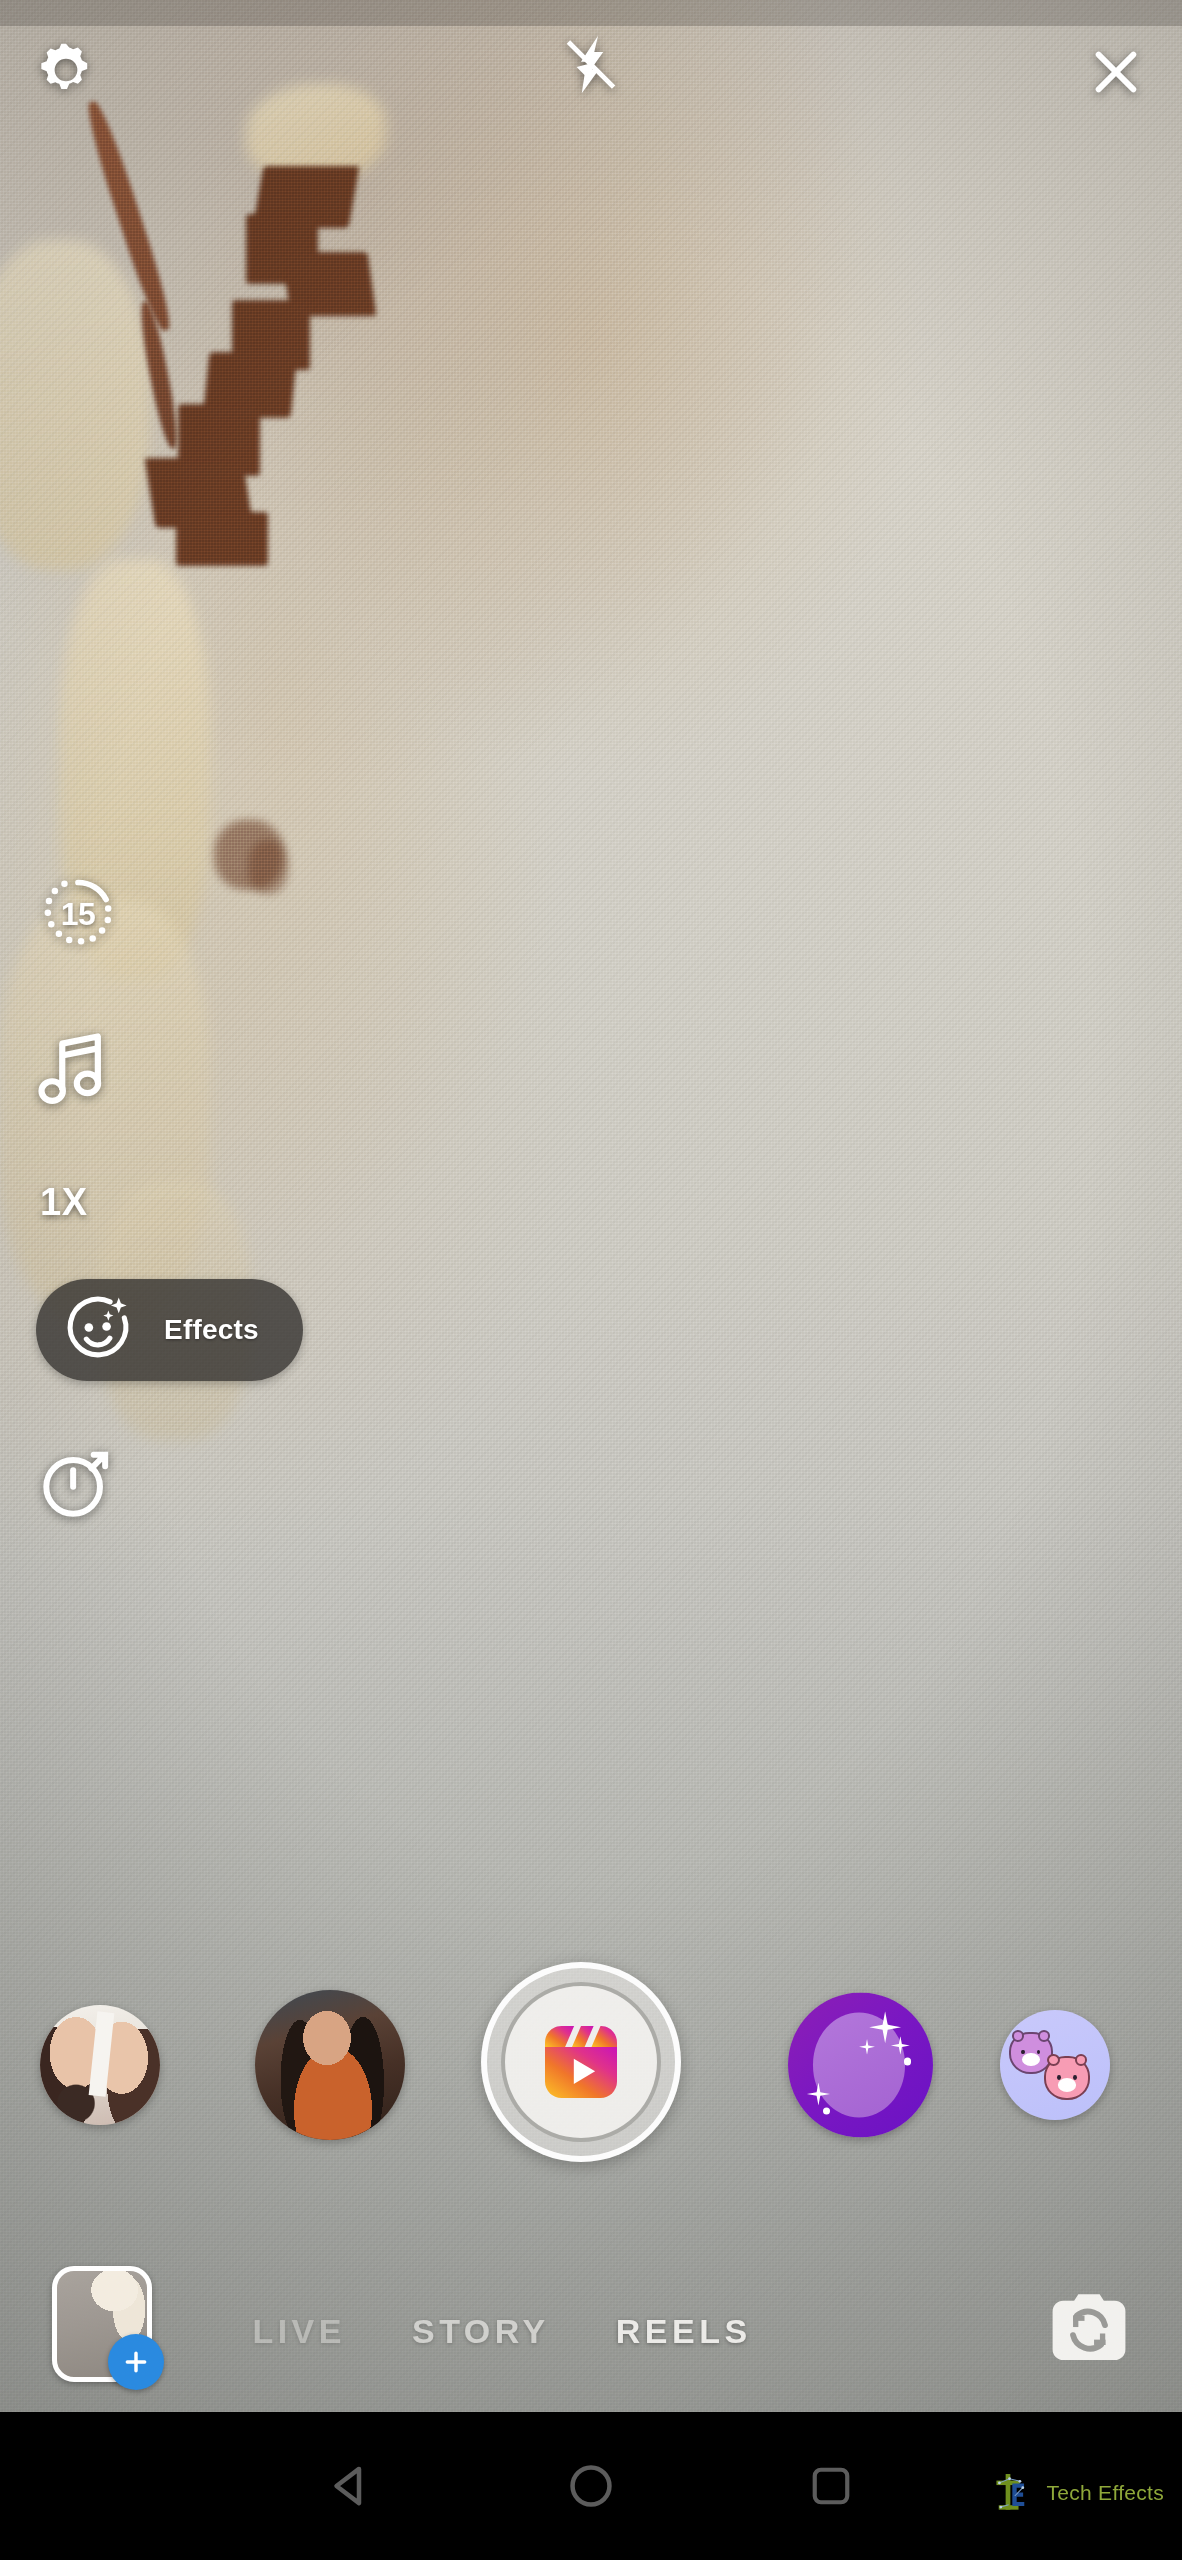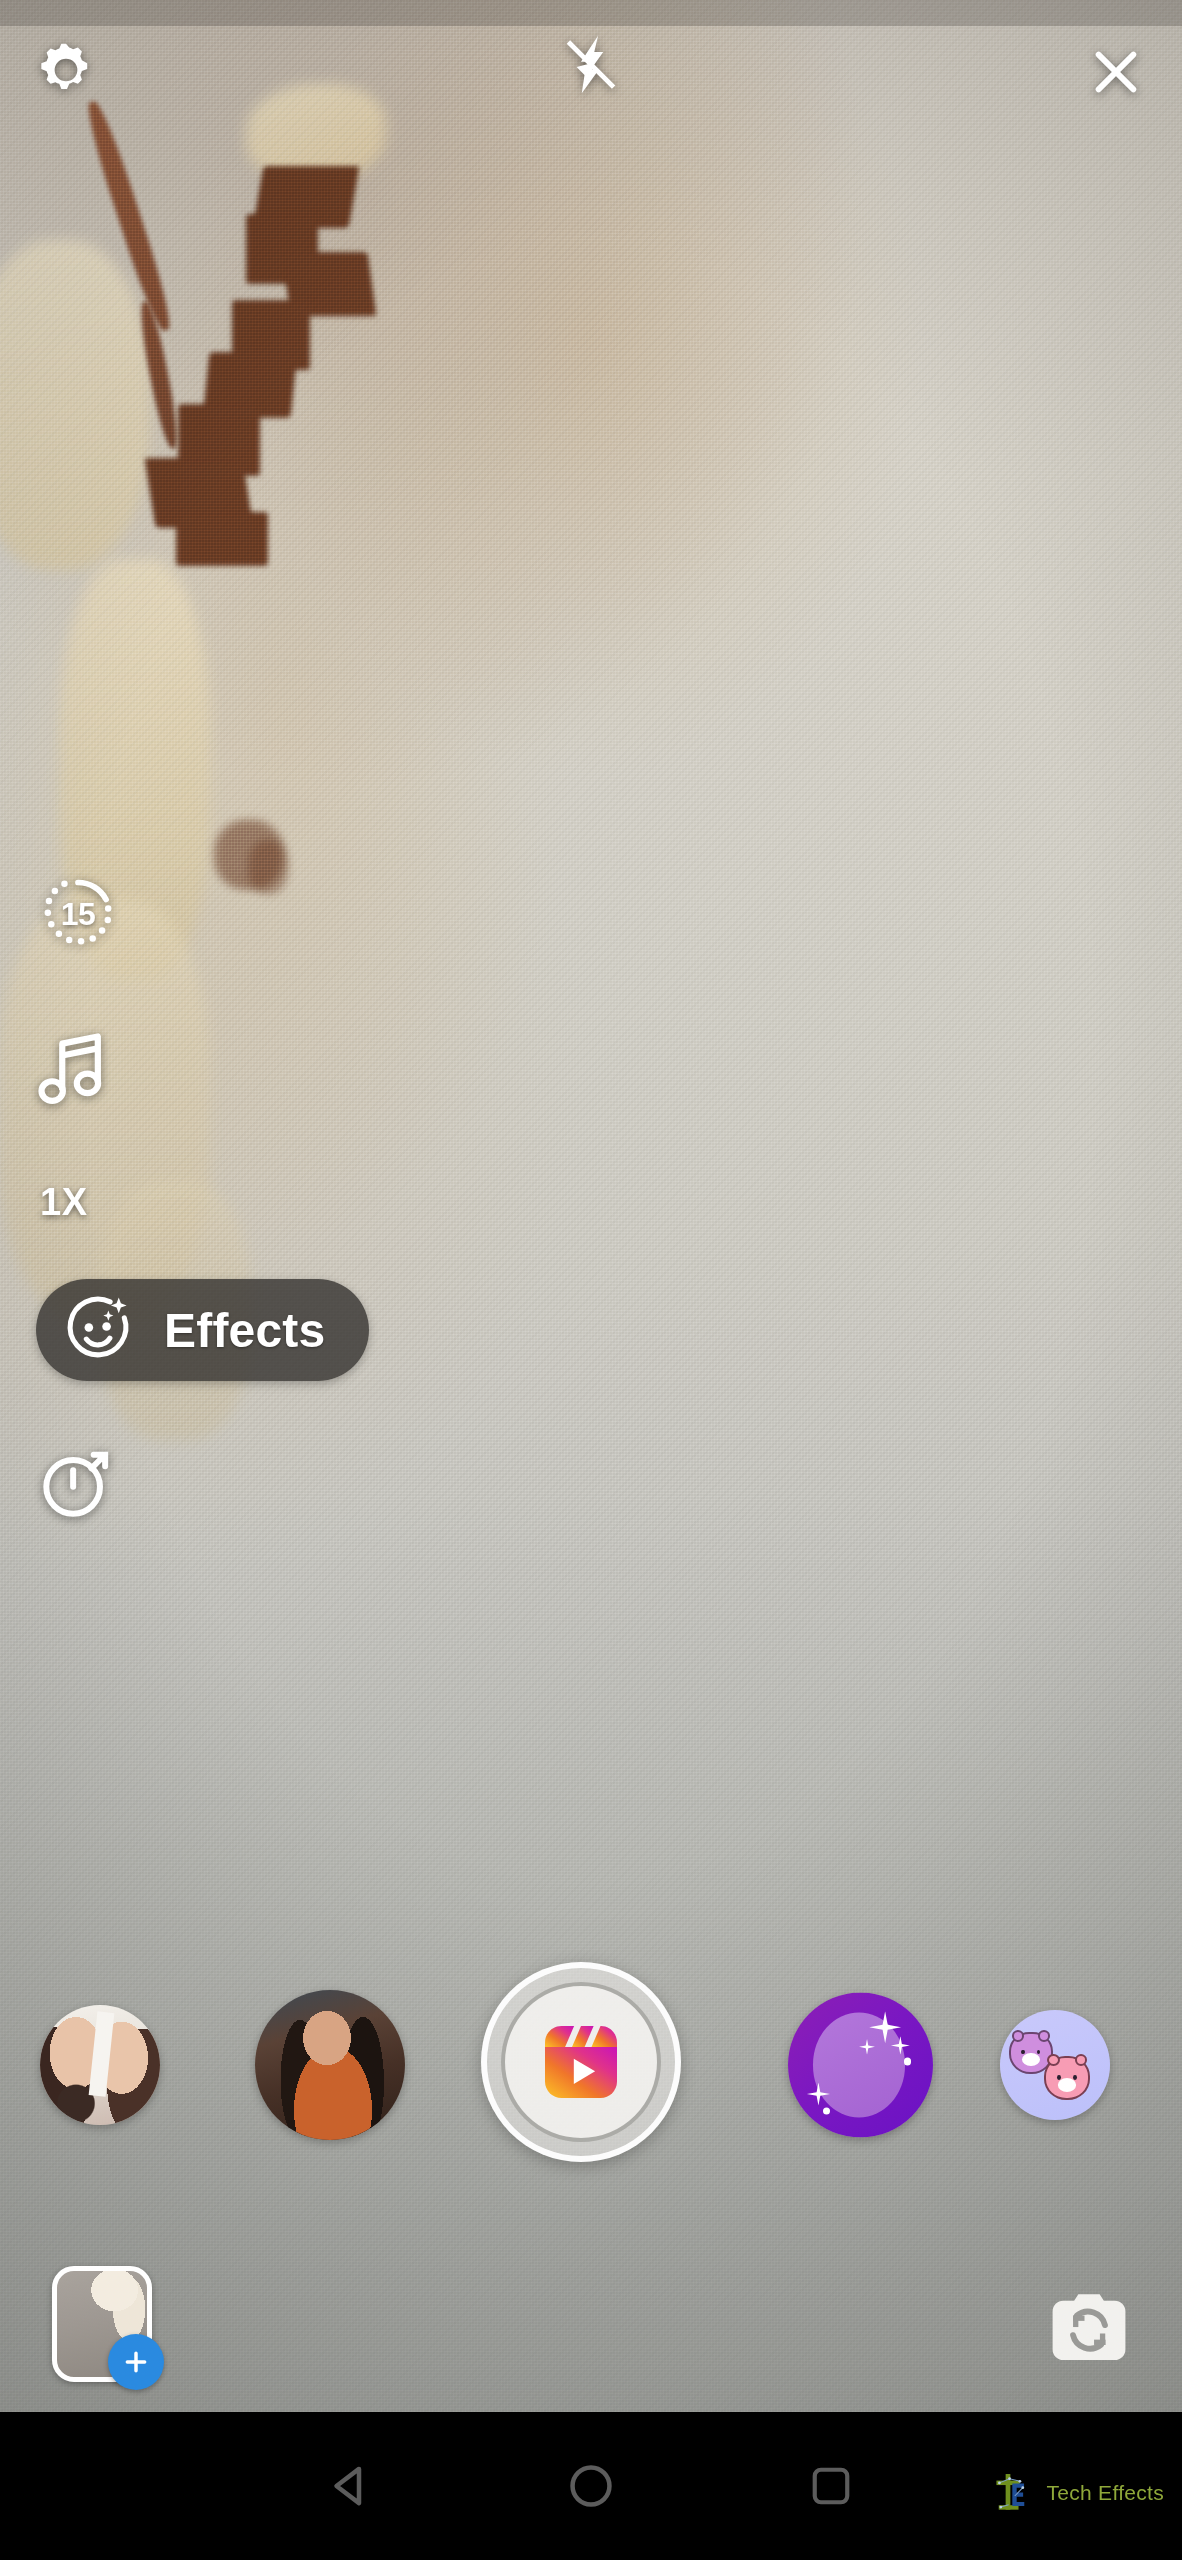--- a/index.html
+++ b/index.html
@@ -114,21 +114,21 @@
     color:#fff; font-size:38px; font-weight:700; letter-spacing:.5px;
     text-shadow:0 2px 6px rgba(0,0,0,.5);
   }
   #effects-pill {
     display:flex; align-items:center; gap:26px;
     padding:0 44px 0 26px; height:102px;
     background:rgba(52,50,47,.80); border-radius:51px;
     box-shadow:0 3px 10px rgba(0,0,0,.25);
   }
   #effects-label {
-    color:#fff; font-size:48px; font-weight:600; letter-spacing:.2px;
+    color:#fff; font-size:28px; font-weight:600; letter-spacing:.2px;
     text-shadow:0 1px 3px rgba(0,0,0,.4);
   }
 
   
   #carousel {
     position:absolute; left:0; top:1960px; width:1182px; height:210px;
   }
   .fx {
     position:absolute; top:50%; transform:translateY(-50%);
     border-radius:50%; overflow:hidden; cursor:pointer;
@@ -442,20 +442,25 @@
 
     <div id="gallery-btn">
       <div id="gallery-thumb"></div>
       <div id="gallery-plus">
         <svg width="32" height="32" viewBox="0 0 24 24">
           <path stroke="#fff" stroke-width="2.6" stroke-linecap="round" d="M12 5.5v13 M5.5 12h13"></path>
         </svg>
       </div>
     </div>
 
+    <div id="modes">
+      <span class="mode dim">LIVE</span>
+      <span class="mode mid">STORY</span>
+      <span class="mode active">REELS</span>
+    </div>
 
     <div id="flip-btn">
       <svg width="84" height="84" viewBox="0 0 30 30">
         <path fill="#f2f1ee" d="M11.2 2.6h7.6l1.5 2.3h3.9A3.8 3.8 0 0128 8.7v13.6a3.8 3.8 0 01-3.8 3.8H5.8A3.8 3.8 0 012 22.3V8.7a3.8 3.8 0 013.8-3.8h3.9z"></path>
         <path fill="none" stroke="#9a9a97" stroke-width="2.1" stroke-linecap="round" d="M9.3 17.2a6.2 6.2 0 0010.0 3.4"></path>
         <path fill="none" stroke="#9a9a97" stroke-width="2.1" stroke-linecap="round" d="M20.7 13.6a6.2 6.2 0 00-10.0-3.4"></path>
         <path fill="#9a9a97" d="M9.3 10.2h4.1v1.9H9.3z"></path>
         <path fill="#9a9a97" d="M9.3 10.2h1.9v4.1H9.3z"></path>
         <path fill="#9a9a97" d="M18.9 16.6h1.9v4.1h-1.9z"></path>
         <path fill="#9a9a97" d="M16.8 18.8h4.1v1.9h-4.1z"></path>

